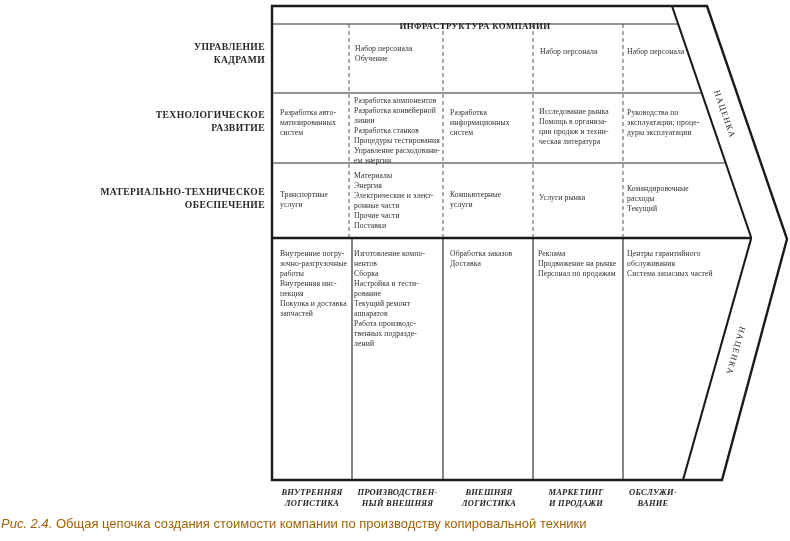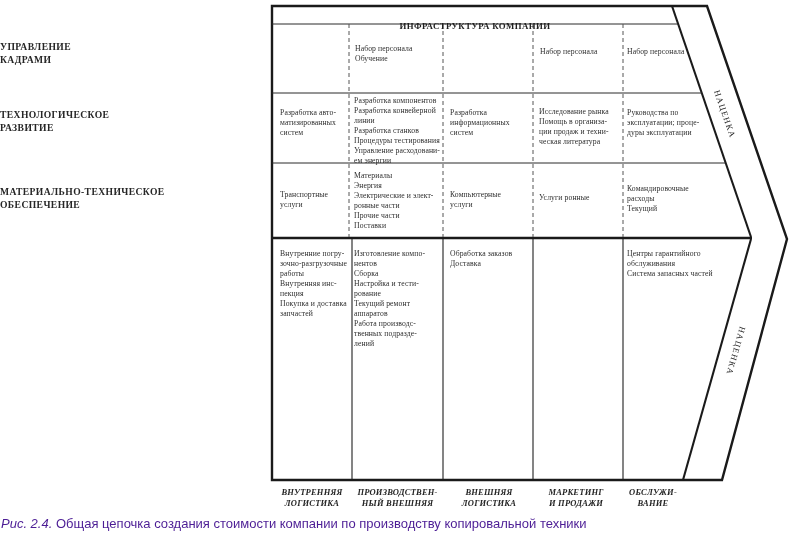--- a/index.html
+++ b/index.html
@@ -4,32 +4,32 @@
 <style>
   html,body{margin:0;padding:0;background:#ffffff;}
   .figure{position:relative;width:790px;height:541px;background:#fff;overflow:hidden;
           font-family:"Liberation Serif","DejaVu Serif",serif;}
   svg.lines{position:absolute;left:0;top:0;}
   .cell{position:absolute;font-size:7.7px;line-height:10px;color:#2d2d2d;
         white-space:pre-line;letter-spacing:0.1px;}
   .cell.tight{line-height:10px;}
   .hdr{position:absolute;left:272px;top:9px;width:406px;text-align:center;
        font-size:8.8px;font-weight:600;letter-spacing:0.4px;color:#1f1f1f;margin-top:12px;}
-  .rowlabel{position:absolute;left:0;width:265px;
+  .rowlabel{position:absolute;left:0;width:265px;text-align:right;
             font-size:9.6px;font-weight:600;letter-spacing:0.4px;line-height:12.5px;
             color:#262626;white-space:pre-line;}
   .collabel{position:absolute;top:487px;text-align:center;font-size:8.5px;font-weight:600;
             letter-spacing:0.2px;line-height:11px;color:#262626;white-space:pre-line;font-style:italic;}
   .margin-label{position:absolute;font-size:8.6px;letter-spacing:1.2px;color:#222;
                 white-space:nowrap;}
   .margin-top{left:725px;top:114px;transform:translate(-50%,-50%) rotate(71deg);}
   .margin-bottom{left:736px;top:351px;transform:translate(-50%,-50%) rotate(106deg);}
   .caption{position:absolute;left:1px;top:516px;width:780px;
            font-family:"Liberation Sans","DejaVu Sans",sans-serif;
-           font-size:13px;color:#4c1d95;}
+           font-size:13px;color:#a16207;}
   .caption .pfx{font-style:italic;}
 </style>
 </head>
 <body>
 
 <div class="figure">
 
   <svg class="lines" width="790" height="541" viewBox="0 0 790 541">
 
     <path d="M272,6 L707,6 L787,239 L722,480 L272,480 Z" fill="none" stroke="#1a1a1a" stroke-width="2.4" stroke-linejoin="miter"></path>
@@ -96,21 +96,21 @@
   <div class="cell" style="left:280px;top:190px;width:68px">Транспортные
 услуги</div>
   <div class="cell" style="left:354px;top:171px;width:90px">Материалы
 Энергия
 Электрические и элект-
 ронные части
 Прочие части
 Поставки</div>
   <div class="cell" style="left:450px;top:190px;width:78px">Компьютерные
 услуги</div>
-  <div class="cell" style="left:539px;top:193px;width:80px">Услуги ронные</div>
+  <div class="cell" style="left:539px;top:193px;width:80px">Услуги рынка</div>
   <div class="cell" style="left:627px;top:184px;width:85px">Командировочные
 расходы
 Текущий</div>
 
   <div class="cell" style="left:280px;top:249px;width:74px">Внутренние погру-
 зочно-разгрузочные
 работы
 Внутренняя инс-
 пекция
 Покупка и доставка
@@ -120,20 +120,23 @@
 Сборка
 Настройка и тести-
 рование
 Текущий ремонт
 аппаратов
 Работа производс-
 твенных подразде-
 лений</div>
   <div class="cell" style="left:450px;top:249px;width:84px">Обработка заказов
 Доставка</div>
+  <div class="cell" style="left:538px;top:249px;width:86px">Реклама
+Продвижение на рынке
+Персонал по продажам</div>
   <div class="cell" style="left:627px;top:249px;width:112px">Центры гарантийного
 обслуживания
 Система запасных частей</div>
 
   <div class="collabel" style="left:268px;width:88px">ВНУТРЕННЯЯ
 ЛОГИСТИКА</div>
   <div class="collabel" style="left:350px;width:95px">ПРОИЗВОДСТВЕН-
 НЫЙ ВНЕШНЯЯ</div>
   <div class="collabel" style="left:443px;width:92px">ВНЕШНЯЯ
 ЛОГИСТИКА</div>

